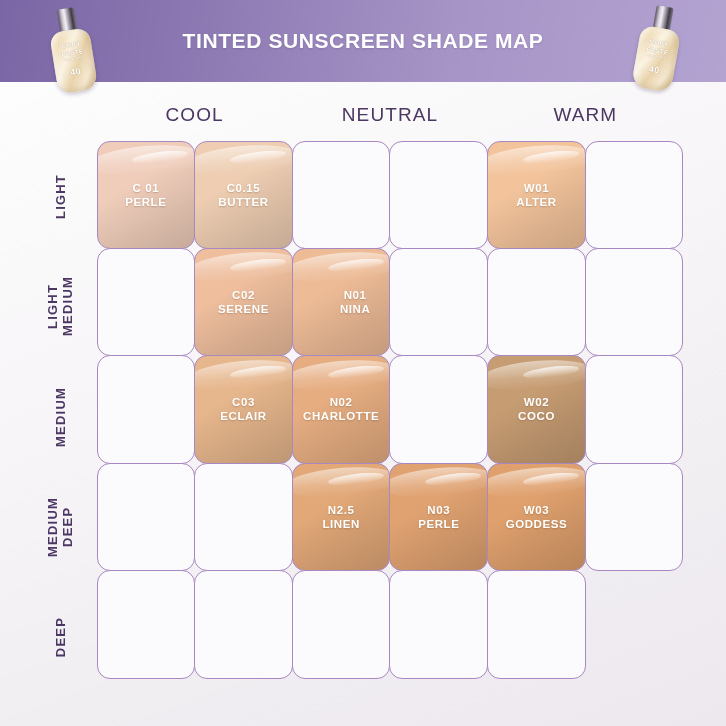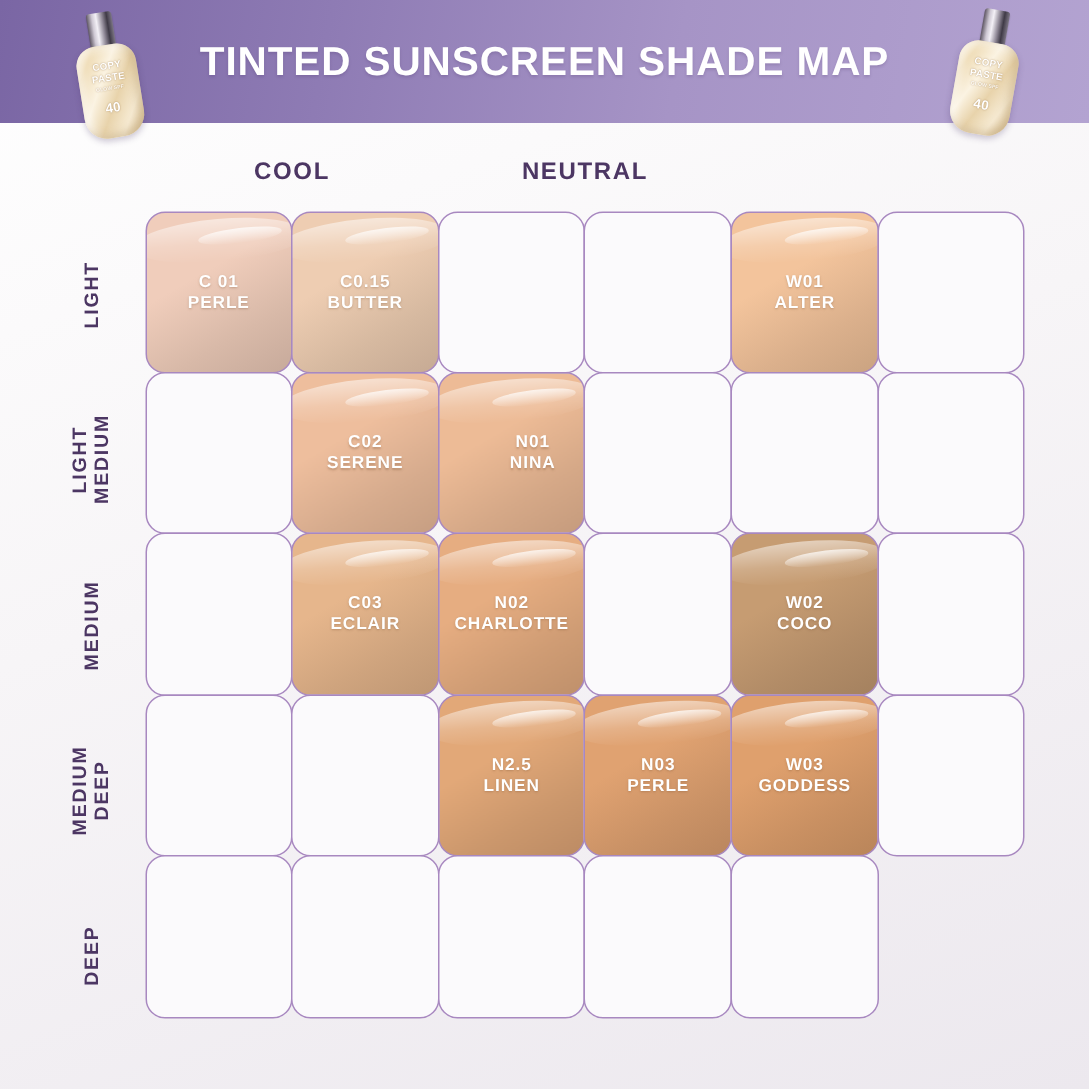--- a/index.html
+++ b/index.html
@@ -14,21 +14,21 @@
   
   .header {
     position:relative;
     width:726px; height:82px;
     background: linear-gradient(100deg, #7a66a4 0%, #8e7bb4 30%, #a694c6 62%, #b3a3d1 100%);
     display:flex; align-items:center; justify-content:center;
     overflow:visible;
   }
   .header-title {
     color:#ffffff;
-    font-size:27px;
+    font-size:21px;
     font-weight:bold;
     letter-spacing:0.6px;
     text-align:center;
     white-space:nowrap;
     z-index:3;
     text-shadow:0 1px 2px rgba(60,40,90,.18);
   }
   
   .bottle {
     position:absolute;
@@ -65,21 +65,21 @@
 
   
   .col-headers {
     position:absolute;
     left:97px; top:100px;
     width:586px; height:30px;
     display:grid;
     grid-template-columns:repeat(6,1fr);
   }
   .col-header {
-    font-size:16px; font-weight:bold; letter-spacing:1.1px;
+    font-size:19px; font-weight:normal; letter-spacing:1.1px;
     color:#4c3663;
     display:flex; align-items:center; justify-content:center;
   }
   .col-header.span2 { grid-column:span 2; }
 
   
   .row-labels {
     position:absolute;
     left:30px; top:141px;
     width:60px; height:551px;
@@ -175,20 +175,21 @@
         <span class="tiny">GLOW SPF</span>
         <span class="num">40</span>
       </div>
     </div>
   </div>
 </div>
 
 <div class="col-headers" id="col-headers">
     <div class="col-header span2">COOL</div>
     <div class="col-header span2">NEUTRAL</div>
+    <div class="col-header span2">WARM</div>
   </div>
 
 <div class="row-labels" id="row-labels">
     <div class="row-label">
       <span>LIGHT</span>
     </div>
     <div class="row-label">
       <span>LIGHT
 MEDIUM</span>
     </div>

